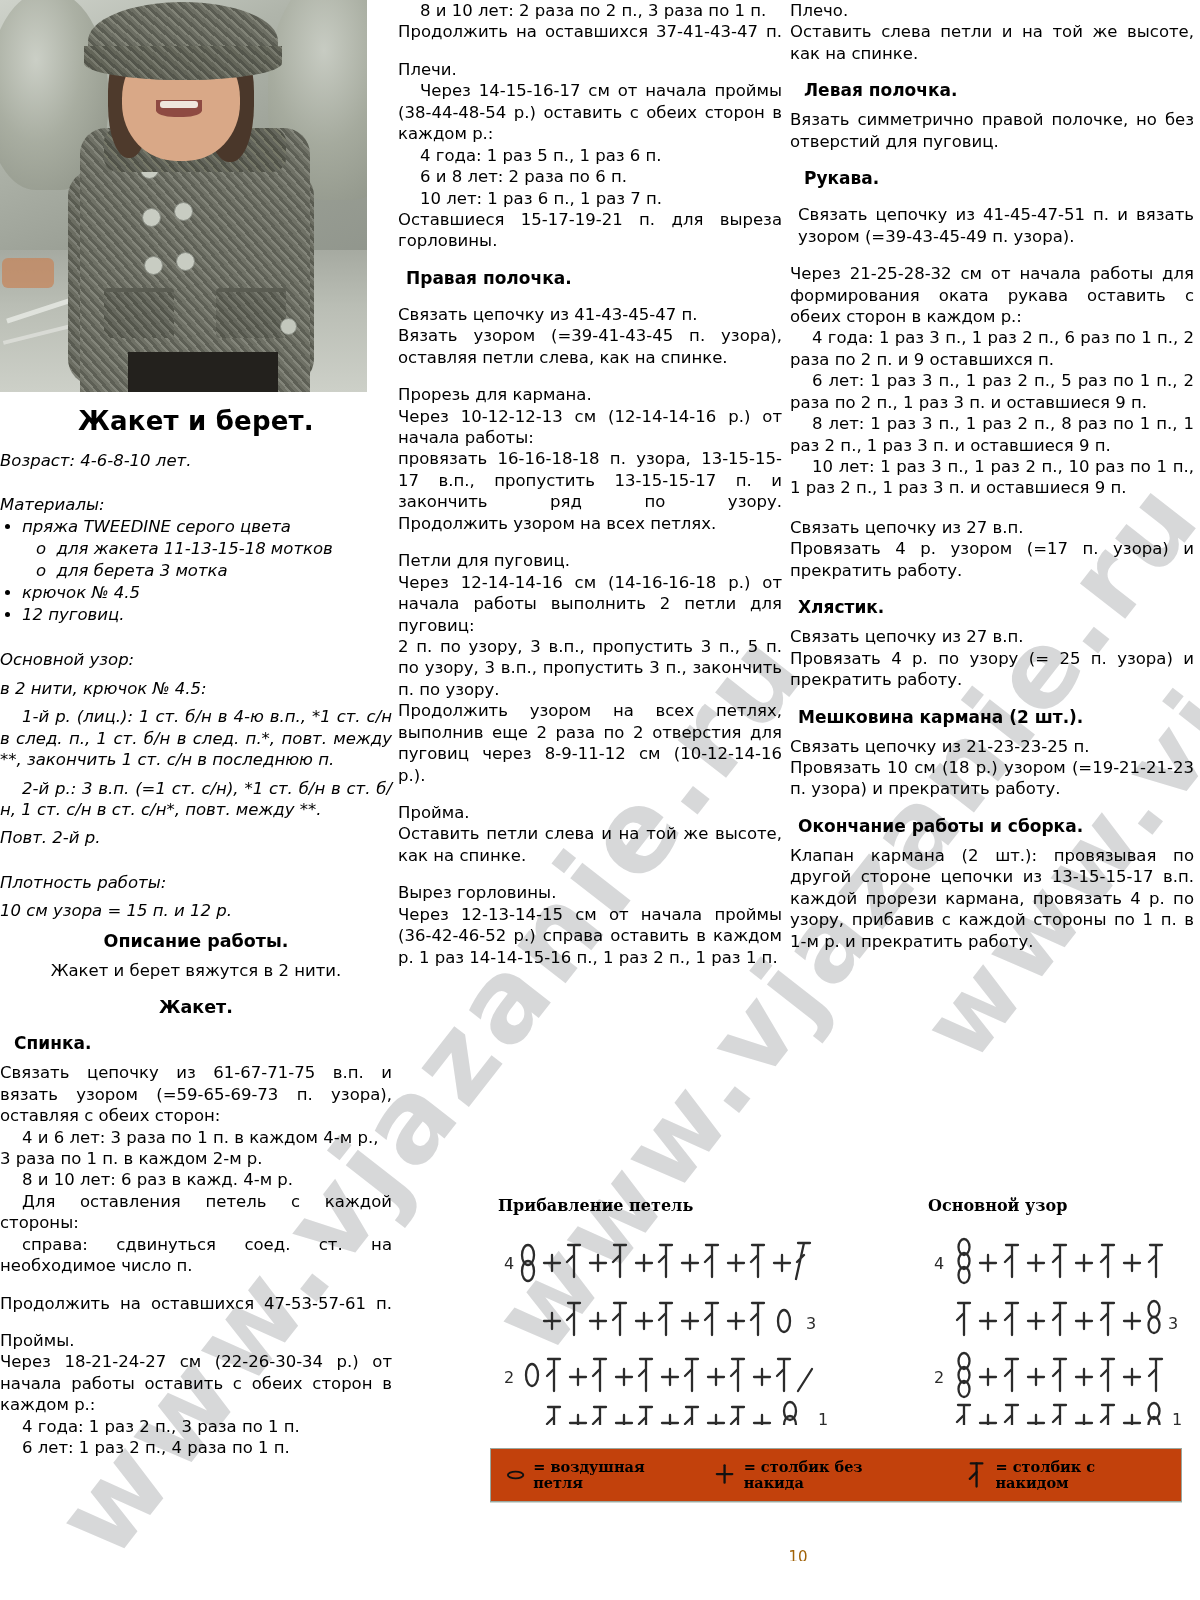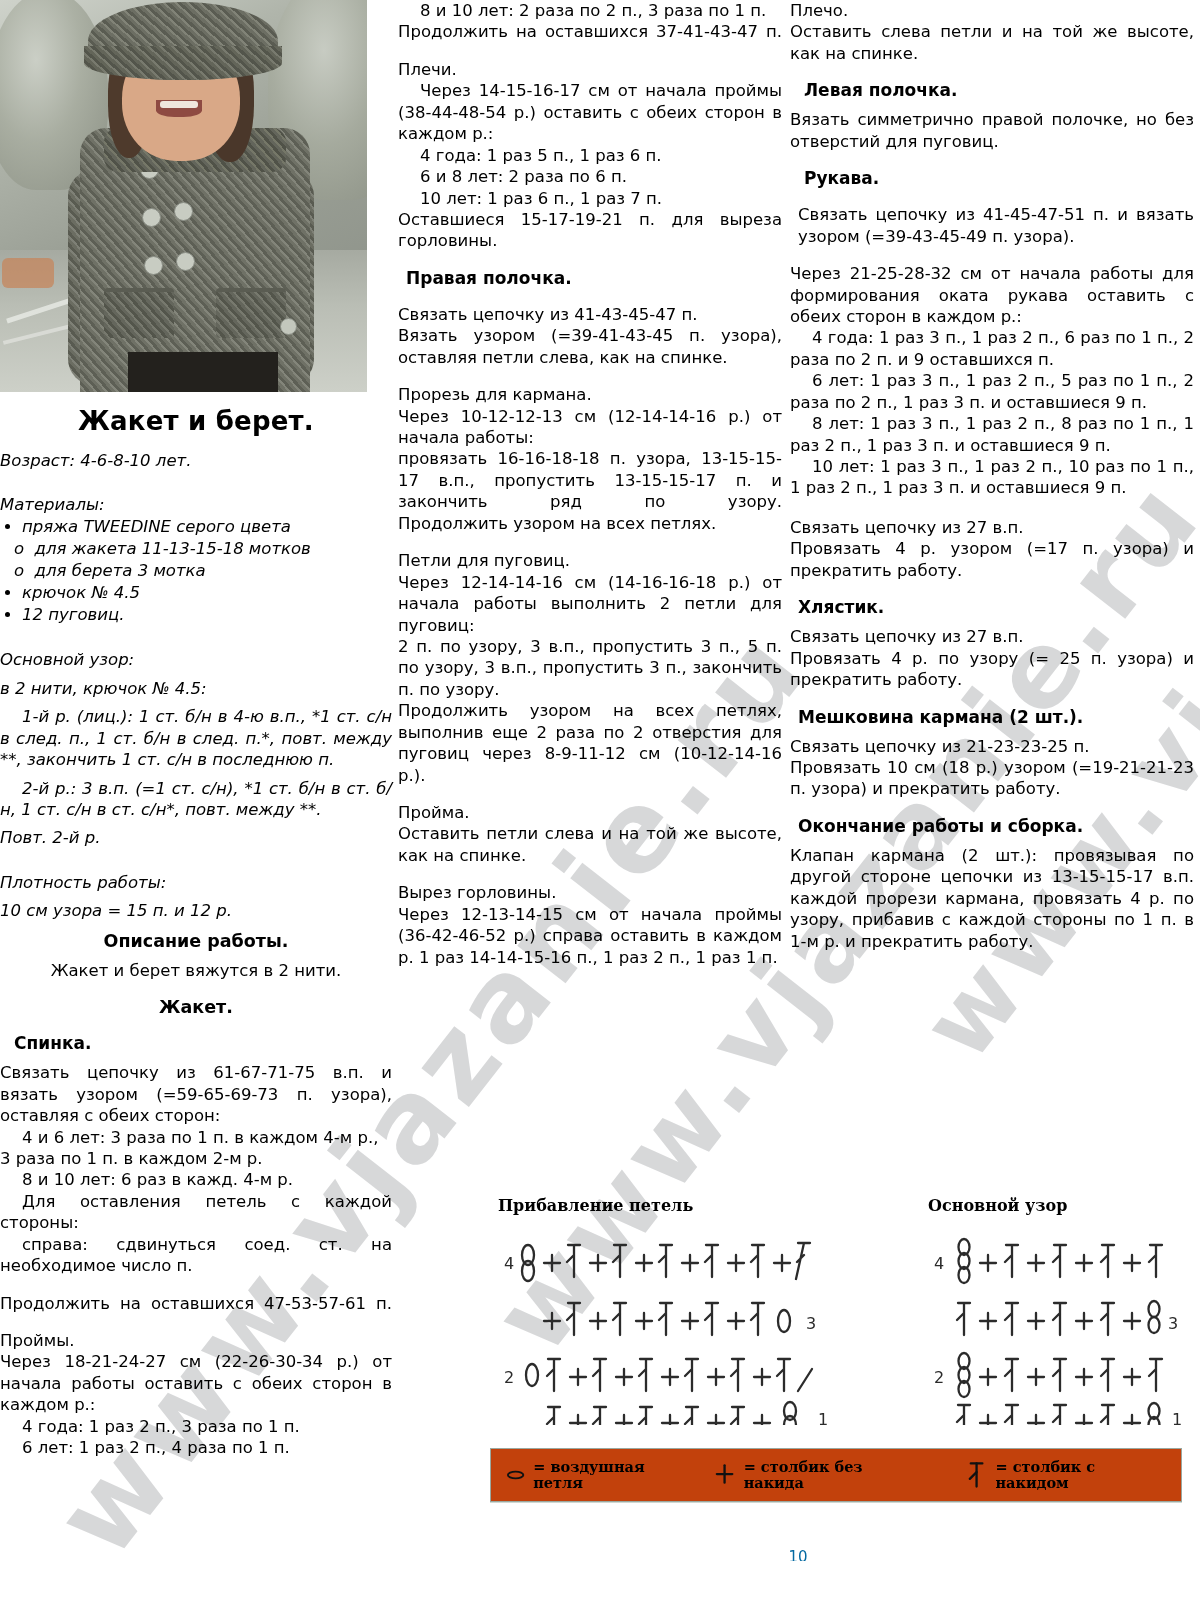--- a/index.html
+++ b/index.html
@@ -100,41 +100,41 @@
   p.t{font-size:16.5px;line-height:1.30;margin:0;text-align:justify;}
   p.tj{font-size:16.5px;line-height:1.30;margin:0;text-align:justify;text-align-last:justify;}
   p.tl{font-size:16.5px;line-height:1.30;margin:0;text-align:left;}
   .gap{height:16px;}
   .gap-s{height:9px;}
   h3.sec{font-weight:bold;font-size:17.5px;margin:0;text-align:center;}
   h3.secl{font-weight:bold;font-size:17px;margin:0;text-align:left;padding-left:14px;}
   h3.secl2{font-weight:bold;font-size:17px;margin:0;text-align:left;padding-left:8px;}
   ul.mat{margin:0;padding-left:22px;font-style:italic;font-size:16.5px;line-height:1.34;}
   ul.mat li{margin:0;}
-  .subitem{font-style:italic;font-size:16.5px;line-height:1.34;padding-left:14px;}
+  .subitem{font-style:italic;font-size:16.5px;line-height:1.34;padding-left:36px;}
   .indent{text-indent:22px;}
 
   
   #charts{position:absolute;left:398px;top:1196px;width:800px;height:404px;z-index:12;}
   .chart-title{font-family:"DejaVu Serif","Liberation Serif",serif;font-weight:bold;
     font-size:16px;margin-bottom:10px;}
   .chart-box{position:absolute;}
   #chart-a{left:100px;top:0;width:330px;}
   #chart-b{left:530px;top:0;width:260px;}
   .legend-box{
     position:absolute;left:92px;top:252px;width:690px;height:52px;
     border:1px solid #9aa8a0;background:#c2410c;
     box-shadow:0 1px 0 #cfd8d2;
   }
   .legend-inner{display:flex;align-items:center;height:100%;padding:0 14px;gap:10px;
     font-family:"DejaVu Serif","Liberation Serif",serif;font-weight:bold;font-size:14.5px;}
   .lg-item{display:flex;align-items:center;gap:7px;}
   .lg-txt{line-height:1.08;}
   .pagenum{position:absolute;left:0;top:352px;width:800px;text-align:center;
-    font-size:15px;color:#0369a1;overflow:hidden;height:13px;}
+    font-size:15px;color:#a16207;overflow:hidden;height:13px;}
 </style>
 </head>
 <body>
 
 <div id="watermark">
   <div class="wm" id="wm1">www.vjazanie.ru</div>
   <div class="wm" id="wm2">www.vjazanie.ru</div>
   <div class="wm" id="wm3">www.vjazanie.ru</div>
 </div>
 

